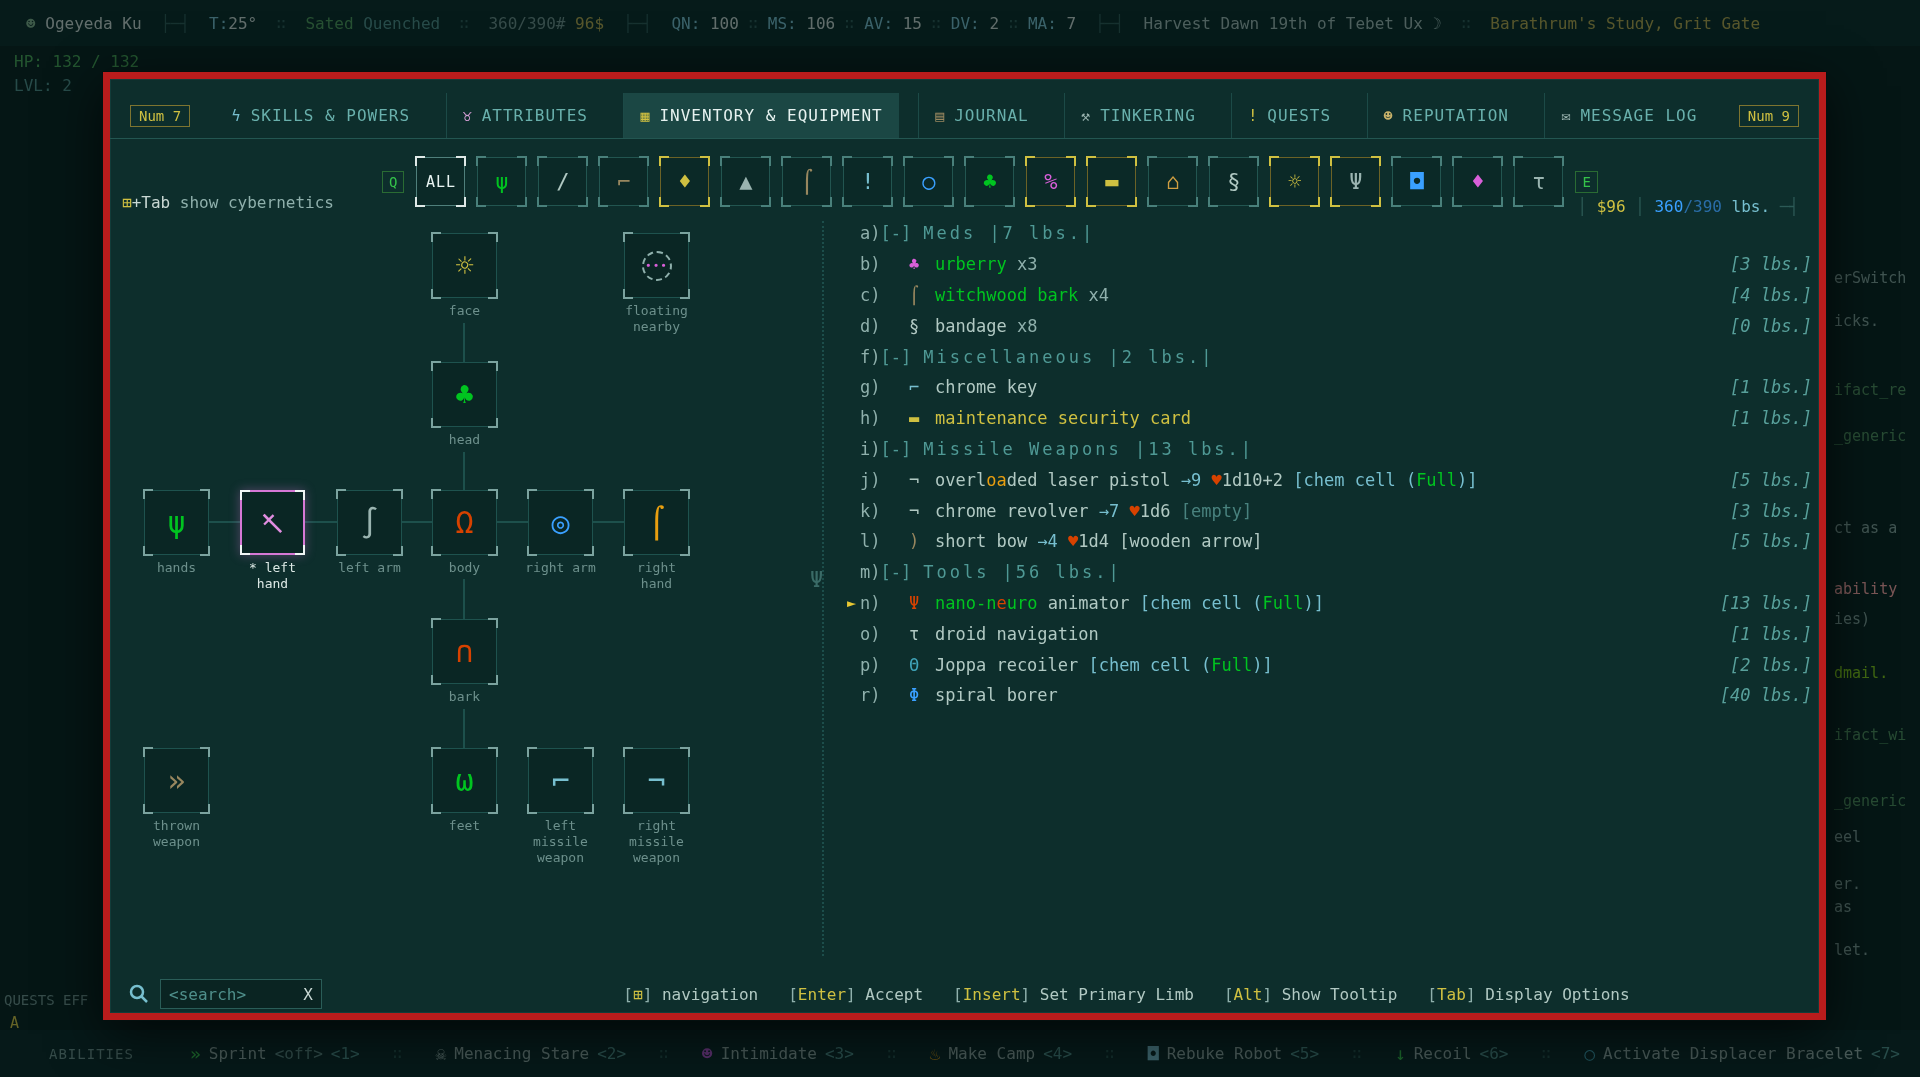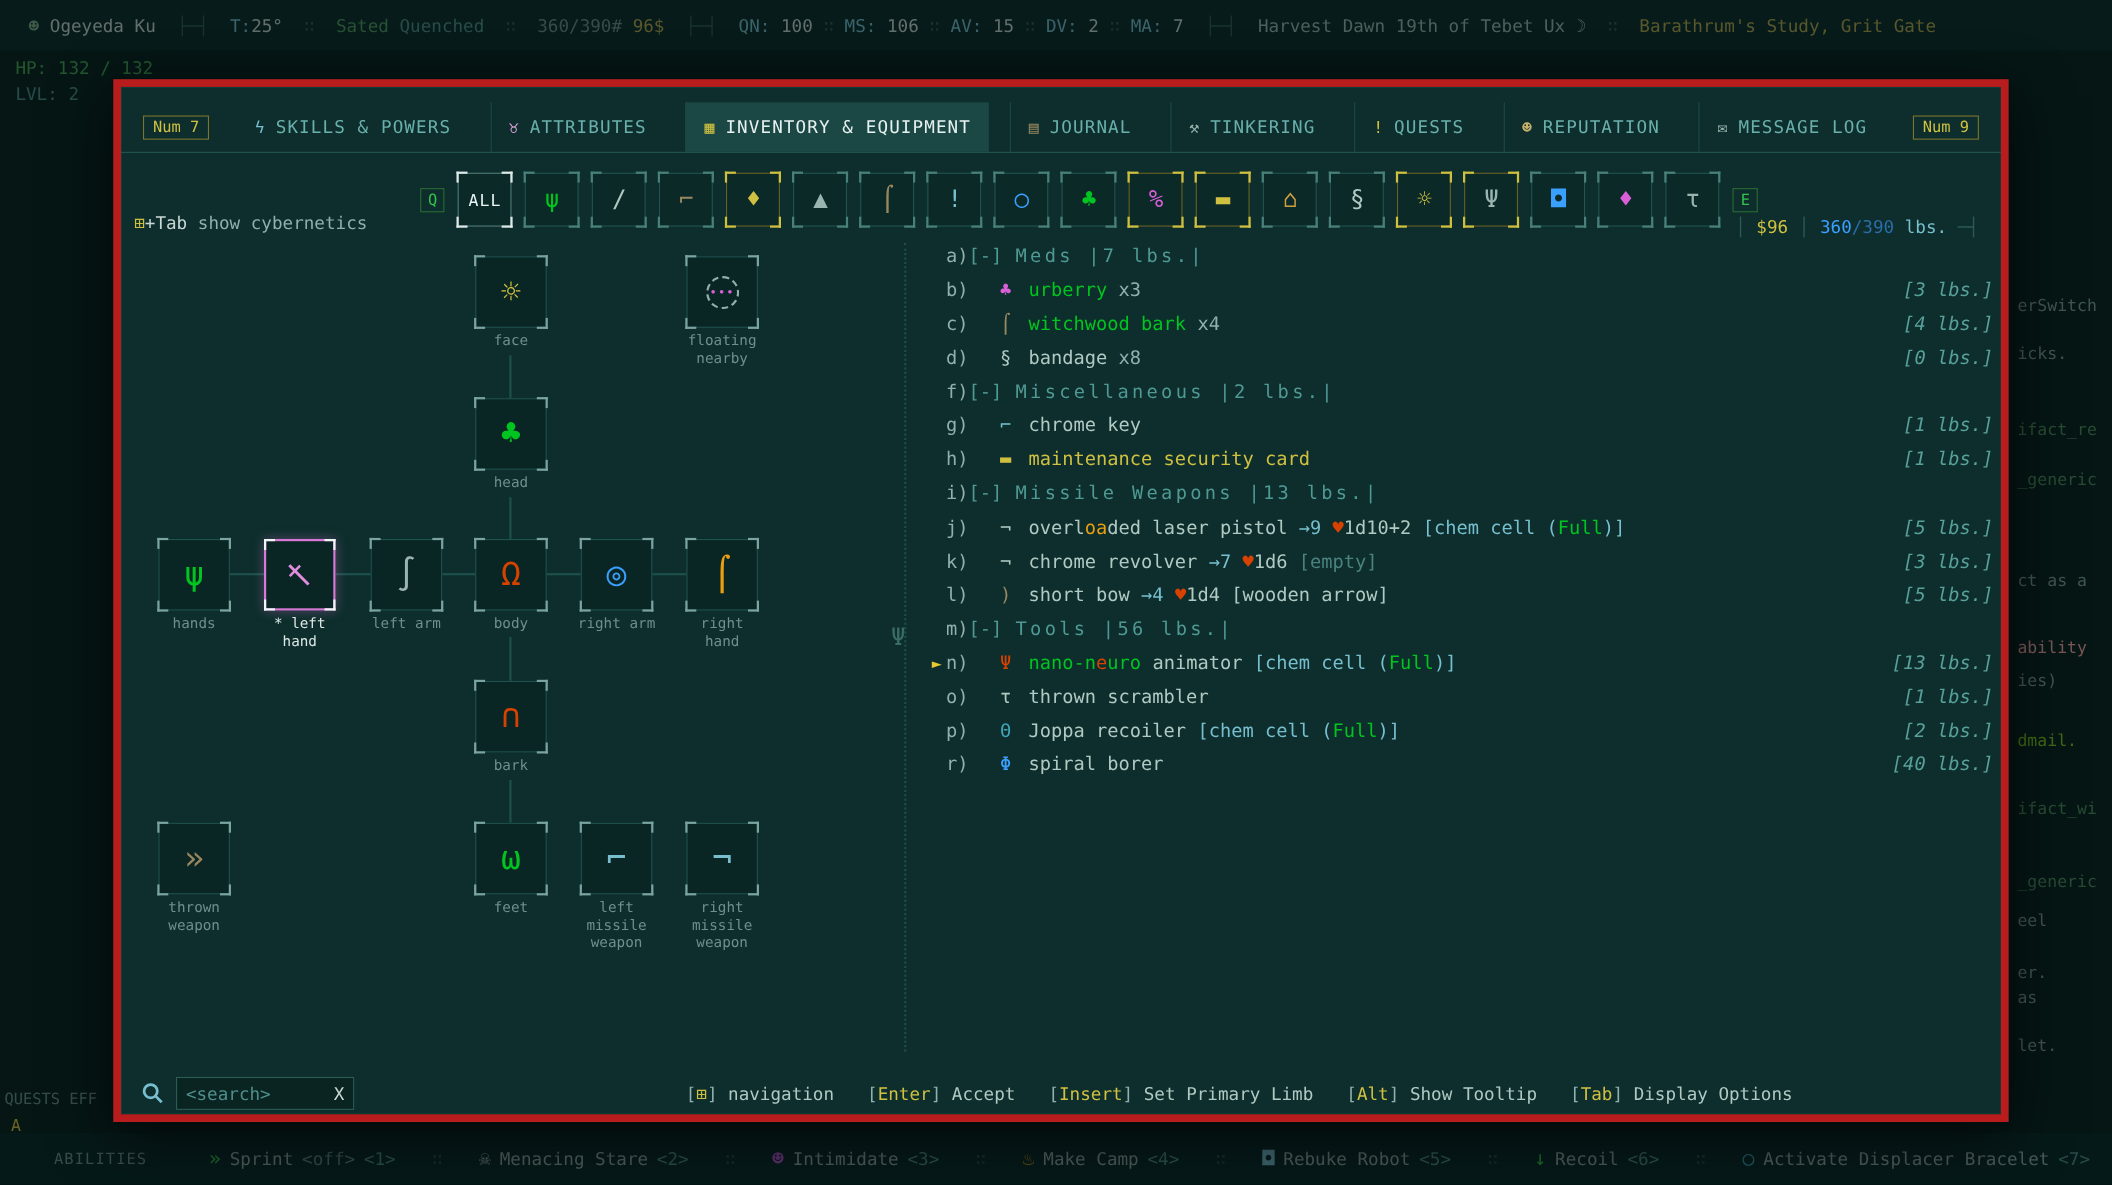--- a/index.html
+++ b/index.html
@@ -524,21 +524,21 @@
         <div class="inv-row"><span class="letter">d)</span><span class="item-icon" style="color: rgb(177, 201, 195);">§</span><span class="item-text"><span style="color: rgb(177, 201, 195);">bandage</span><span style="color: rgb(143, 176, 172);"> x8</span></span><span class="item-wt">[0 lbs.]</span></div>
         <div class="inv-row cat"><span class="letter">f)</span><span class="cat-minus">[-]</span><span class="cat-label">Miscellaneous |2 lbs.|</span></div>
         <div class="inv-row"><span class="letter">g)</span><span class="item-icon" style="color: rgb(119, 191, 207);">⌐</span><span class="item-text"><span style="color: rgb(177, 201, 195);">chrome key</span></span><span class="item-wt">[1 lbs.]</span></div>
         <div class="inv-row"><span class="letter">h)</span><span class="item-icon" style="color: rgb(207, 192, 65);">▬</span><span class="item-text"><span style="color: rgb(207, 192, 65);">maintenance security card</span></span><span class="item-wt">[1 lbs.]</span></div>
         <div class="inv-row cat"><span class="letter">i)</span><span class="cat-minus">[-]</span><span class="cat-label">Missile Weapons |13 lbs.|</span></div>
         <div class="inv-row"><span class="letter">j)</span><span class="item-icon" style="color: rgb(177, 201, 195);">¬</span><span class="item-text"><span style="color: rgb(177, 201, 195);">overl</span><span style="color: rgb(233, 159, 16);">oa</span><span style="color: rgb(177, 201, 195);">ded laser pistol </span><span style="color: rgb(119, 191, 207);">→9 </span><span style="color: rgb(215, 66, 0);">♥</span><span style="color: rgb(177, 201, 195);">1d10+2 </span><span style="color: rgb(119, 191, 207);">[chem cell (</span><span style="color: rgb(0, 196, 32);">Full</span><span style="color: rgb(119, 191, 207);">)]</span></span><span class="item-wt">[5 lbs.]</span></div>
         <div class="inv-row"><span class="letter">k)</span><span class="item-icon" style="color: rgb(177, 201, 195);">¬</span><span class="item-text"><span style="color: rgb(177, 201, 195);">chrome revolver </span><span style="color: rgb(119, 191, 207);">→7 </span><span style="color: rgb(215, 66, 0);">♥</span><span style="color: rgb(177, 201, 195);">1d6 </span><span style="color: rgb(73, 130, 126);">[empty]</span></span><span class="item-wt">[3 lbs.]</span></div>
         <div class="inv-row"><span class="letter">l)</span><span class="item-icon" style="color: rgb(152, 135, 95);">)</span><span class="item-text"><span style="color: rgb(177, 201, 195);">short bow </span><span style="color: rgb(119, 191, 207);">→4 </span><span style="color: rgb(215, 66, 0);">♥</span><span style="color: rgb(177, 201, 195);">1d4 </span><span style="color: rgb(177, 201, 195);">[wooden arrow]</span></span><span class="item-wt">[5 lbs.]</span></div>
         <div class="inv-row cat"><span class="letter">m)</span><span class="cat-minus">[-]</span><span class="cat-label">Tools |56 lbs.|</span></div>
         <div class="inv-row sel"><span class="cursor">►</span><span class="letter">n)</span><span class="item-icon" style="color: rgb(215, 66, 0);">Ψ</span><span class="item-text"><span style="color: rgb(0, 196, 32);">nano-n</span><span style="color: rgb(215, 66, 0);">e</span><span style="color: rgb(0, 196, 32);">uro</span><span style="color: rgb(177, 201, 195);"> animator </span><span style="color: rgb(119, 191, 207);">[chem cell (</span><span style="color: rgb(0, 196, 32);">Full</span><span style="color: rgb(119, 191, 207);">)]</span></span><span class="item-wt">[13 lbs.]</span></div>
-        <div class="inv-row"><span class="letter">o)</span><span class="item-icon" style="color: rgb(177, 201, 195);">τ</span><span class="item-text"><span style="color: rgb(177, 201, 195);">thrown scrambler</span></span><span class="item-wt">[1 lbs.]</span></div>
+        <div class="inv-row"><span class="letter">o)</span><span class="item-icon" style="color: rgb(177, 201, 195);">τ</span><span class="item-text"><span style="color: rgb(177, 201, 195);">droid navigation</span></span><span class="item-wt">[1 lbs.]</span></div>
         <div class="inv-row"><span class="letter">p)</span><span class="item-icon" style="color: rgb(64, 164, 185);">Θ</span><span class="item-text"><span style="color: rgb(177, 201, 195);">Joppa recoiler </span><span style="color: rgb(119, 191, 207);">[chem cell (</span><span style="color: rgb(0, 196, 32);">Full</span><span style="color: rgb(119, 191, 207);">)]</span></span><span class="item-wt">[2 lbs.]</span></div>
         <div class="inv-row"><span class="letter">r)</span><span class="item-icon" style="color: rgb(58, 160, 255);">Φ</span><span class="item-text"><span style="color: rgb(177, 201, 195);">spiral borer</span></span><span class="item-wt">[40 lbs.]</span></div>
       </div>
 
     <div class="searchrow">
       <svg width="22" height="22" viewBox="0 0 22 22">
         <circle cx="9" cy="9" r="6" fill="none" stroke="#77bfcf" stroke-width="2.5"></circle>
         <line x1="13.5" y1="13.5" x2="19" y2="19" stroke="#77bfcf" stroke-width="2.5"></line>
       </svg>
       <div class="search-box">

